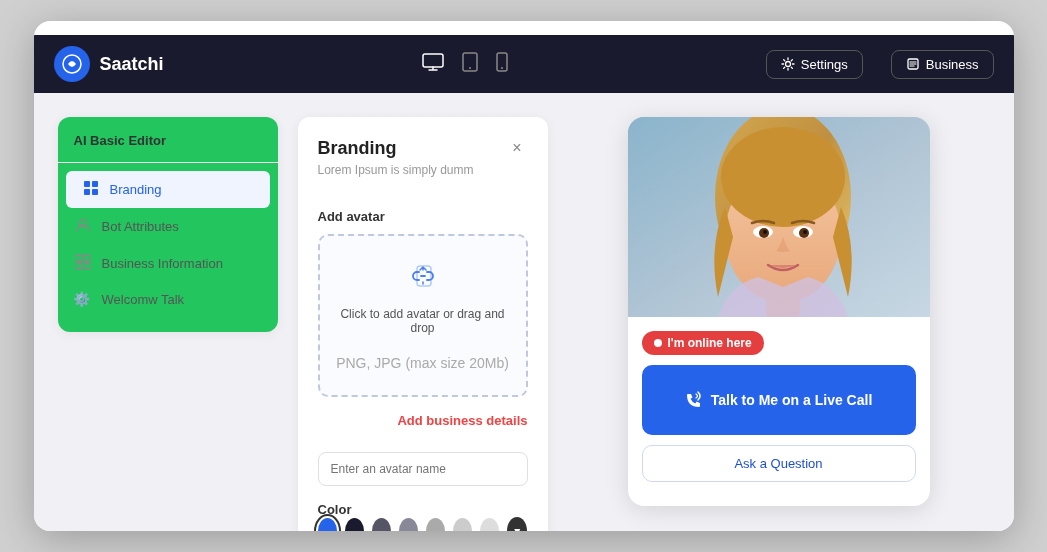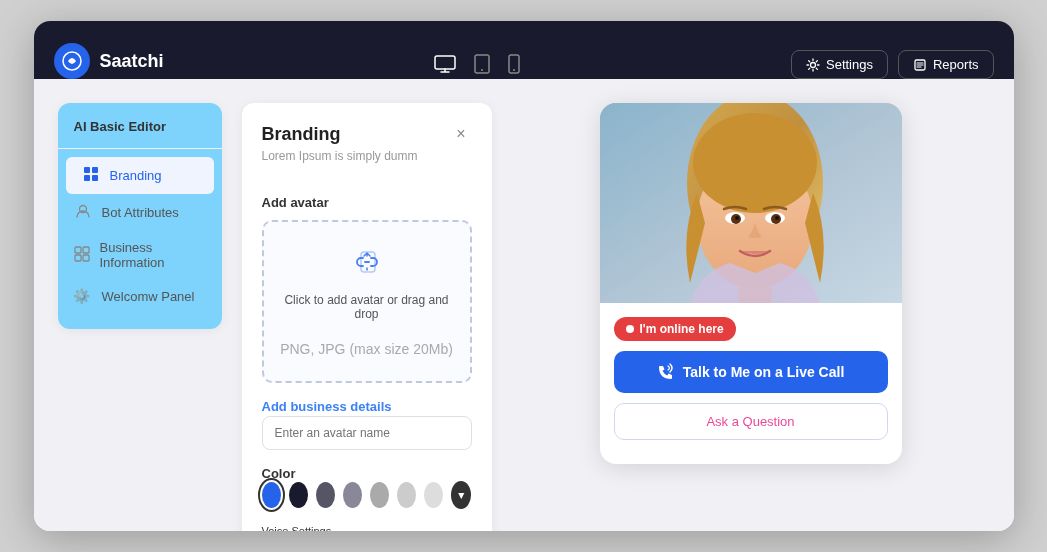--- a/index.html
+++ b/index.html
@@ -21,23 +21,24 @@
       box-shadow: 0 8px 40px rgba(0,0,0,0.25);
       overflow: hidden;
       display: flex;
       flex-direction: column;
     }
     
     .topbar {
       background: #1a1a2e;
       height: 58px;
       display: flex;
-      align-items: flex-end;
+      align-items: center;
       padding: 0 20px;
       flex-shrink: 0;
+      margin-top: 14px;
     }
     .logo-area {
       display: flex;
       align-items: center;
       gap: 10px;
     }
     .logo-icon {
       width: 36px;
       height: 36px;
       background: #2563eb;
@@ -64,21 +65,21 @@
       color: #aaa;
       font-size: 18px;
       cursor: pointer;
     }
     .device-icon.active {
       color: #fff;
     }
     .topbar-right {
       display: flex;
       align-items: center;
-      gap: 10px;
+      gap: 28px;
     }
     .topbar-btn {
       background: transparent;
       border: 1.5px solid #555;
       border-radius: 8px;
       color: #fff;
       padding: 6px 14px;
       font-size: 13px;
       cursor: pointer;
       display: flex;
@@ -90,22 +91,22 @@
       flex: 1;
       background: #f0f0f5;
       display: flex;
       align-items: flex-start;
       padding: 24px 24px 0 24px;
       gap: 20px;
       overflow: hidden;
     }
     
     .sidebar {
-      width: 164px;
-      background: #7dd3fc;
+      width: 220px;
+      background: #22c55e;
       border-radius: 12px;
       padding: 16px 0;
       box-shadow: 0 2px 12px rgba(0,0,0,0.06);
       flex-shrink: 0;
     }
     .sidebar-title {
       font-size: 13px;
       font-weight: 600;
       color: #333;
       padding: 0 16px 14px 16px;
@@ -196,22 +197,23 @@
       font-weight: 500;
       margin-bottom: 20px;
     }
     .avatar-upload-hint {
       font-size: 14px;
       color: #aaa;
     }
     .business-details-label {
       font-size: 13px;
       font-weight: 600;
-      color: #3b82f6;
-      margin-bottom: 2px;
+      color: #ef4444;
+      margin-bottom: 24px;
+      text-align: right;
     }
     .avatar-name-input {
       width: 100%;
       border: 1px solid #e0e0e0;
       border-radius: 8px;
       padding: 9px 12px;
       font-size: 12px;
       color: #4c1d95;
       outline: none;
       margin-bottom: 16px;
@@ -297,21 +299,21 @@
       height: 8px;
       background: #fff;
       border-radius: 50%;
     }
     .live-call-btn {
       width: 100%;
       background: #2563eb;
       color: #fff;
       border: none;
       border-radius: 10px;
-      padding: 12px;
+      padding: 26px;
       font-size: 14px;
       font-weight: 600;
       cursor: pointer;
       display: flex;
       align-items: center;
       justify-content: center;
       gap: 8px;
       margin-bottom: 10px;
     }
     .action-row {
@@ -320,21 +322,21 @@
       margin-bottom: 10px;
     }
     .action-btn {
       flex: 1;
       background: #fff;
       border: 1.5px solid #d0d8f0;
       border-radius: 10px;
       padding: 10px;
       font-size: 13px;
       font-weight: 500;
-      color: #ec4899;
+      color: #1d4ed8;
       cursor: pointer;
       text-align: center;
     }
     .widget-chat-text {
       font-size: 12px;
       color: #555;
       line-height: 1.5;
       padding-top: 4px;
       border-top: 1px solid #f0f0f0;
     }
@@ -380,21 +382,21 @@
           <circle cx="7" cy="7" r="2.5" stroke="white" stroke-width="1.3"></circle>
           <path d="M7 1v1.5M7 11.5V13M1 7h1.5M11.5 7H13M2.6 2.6l1.1 1.1M10.3 10.3l1.1 1.1M2.6 11.4l1.1-1.1M10.3 3.7l1.1-1.1" stroke="white" stroke-width="1.3" stroke-linecap="round"></path>
         </svg>
         <span>Settings</span>
       </button>
       <button class="topbar-btn">
         <svg width="14" height="14" viewBox="0 0 14 14" fill="none">
           <rect x="2" y="2" width="10" height="10" rx="1.5" stroke="white" stroke-width="1.3"></rect>
           <path d="M4 7h6M4 5h6M4 9h4" stroke="white" stroke-width="1.2" stroke-linecap="round"></path>
         </svg>
-        <span>Reports</span>
+        <span>Business</span>
       </button>
     </div>
   </div>
 
   <div class="main-content">
 
     <div class="sidebar">
       <div class="sidebar-title">AI Basic Editor</div>
 
       <div class="sidebar-item active">
@@ -426,21 +428,21 @@
             <rect x="9" y="1" width="6" height="6" rx="1" stroke="#888" stroke-width="1.3"></rect>
             <rect x="1" y="9" width="6" height="6" rx="1" stroke="#888" stroke-width="1.3"></rect>
             <rect x="9" y="9" width="6" height="6" rx="1" stroke="#888" stroke-width="1.3"></rect>
           </svg>
         </span>
         <span>Business Information</span>
       </div>
 
       <div class="sidebar-item">
         <span class="sidebar-icon">⚙️</span>
-        <span>Welcomw Panel</span>
+        <span>Welcomw Talk</span>
       </div>
     </div>
 
     <div class="center-panel">
       <div class="panel-header">
         <span class="panel-title">Branding</span>
         <button class="close-btn">×</button>
       </div>
       <div class="panel-subtitle">Lorem Ipsum is simply dumm</div>
 

